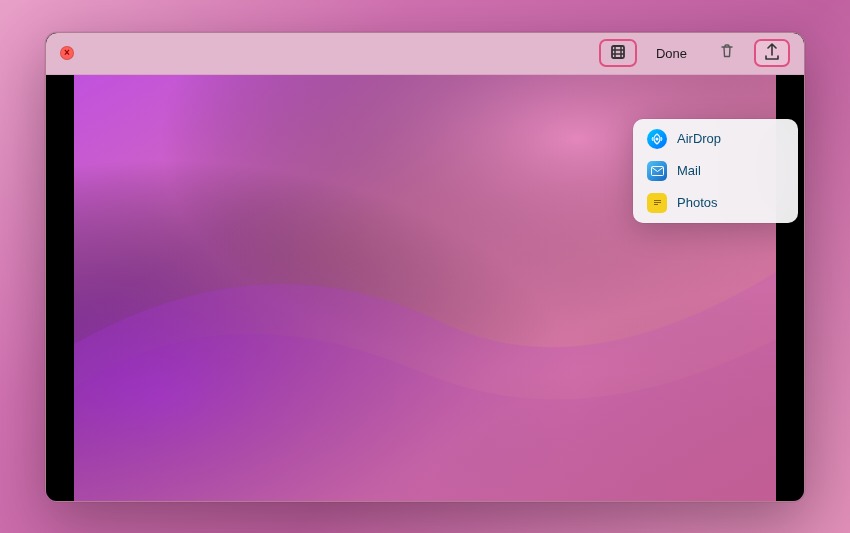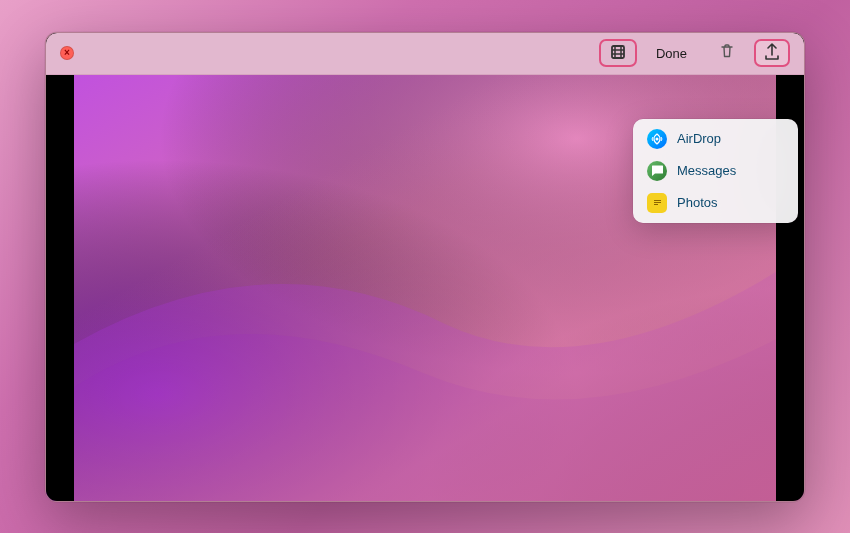--- a/index.html
+++ b/index.html
@@ -314,26 +314,27 @@
           <svg width="12" height="12" viewBox="0 0 12 12" fill="white">
             <path d="M6 1 Q9 3 9 6 Q9 9 6 11 Q3 9 3 6 Q3 3 6 1Z" fill="none" stroke="white" stroke-width="1.2"></path>
             <circle cx="6" cy="6" r="1.5" fill="white"></circle>
             <path d="M2 4 Q0 6 2 8" fill="none" stroke="white" stroke-width="1"></path>
             <path d="M10 4 Q12 6 10 8" fill="none" stroke="white" stroke-width="1"></path>
           </svg>
         </div>
         <span>AirDrop</span>
       </div>
       <div class="menu-item">
-        <div class="menu-icon messages">
-          <svg width="13" height="12" viewBox="0 0 13 12" fill="none">
-            <path d="M1 1 Q1 0.5 1.5 0.5 L11.5 0.5 Q12 0.5 12 1 L12 8 Q12 8.5 11.5 8.5 L4 8.5 L1 11 L1 1Z" fill="white" stroke="none"></path>
+        <div class="menu-icon mail">
+          <svg width="13" height="10" viewBox="0 0 13 10" fill="none">
+            <rect x="0.5" y="0.5" width="12" height="9" rx="1" fill="none" stroke="white" stroke-width="1"></rect>
+            <path d="M1 1.5 L6.5 5.5 L12 1.5" stroke="white" stroke-width="1" fill="none"></path>
           </svg>
         </div>
-        <span>Messages</span>
+        <span>Mail</span>
       </div>
       <div class="menu-item">
         <div class="menu-icon notes">
           <svg width="13" height="13" viewBox="0 0 13 13" fill="none">
             <rect x="1" y="1" width="11" height="11" rx="1.5" fill="#f5d020"></rect>
             <line x1="3" y1="4.5" x2="10" y2="4.5" stroke="#8b6500" stroke-width="1"></line>
             <line x1="3" y1="6.5" x2="10" y2="6.5" stroke="#8b6500" stroke-width="1"></line>
             <line x1="3" y1="8.5" x2="7" y2="8.5" stroke="#8b6500" stroke-width="1"></line>
           </svg>
         </div>

